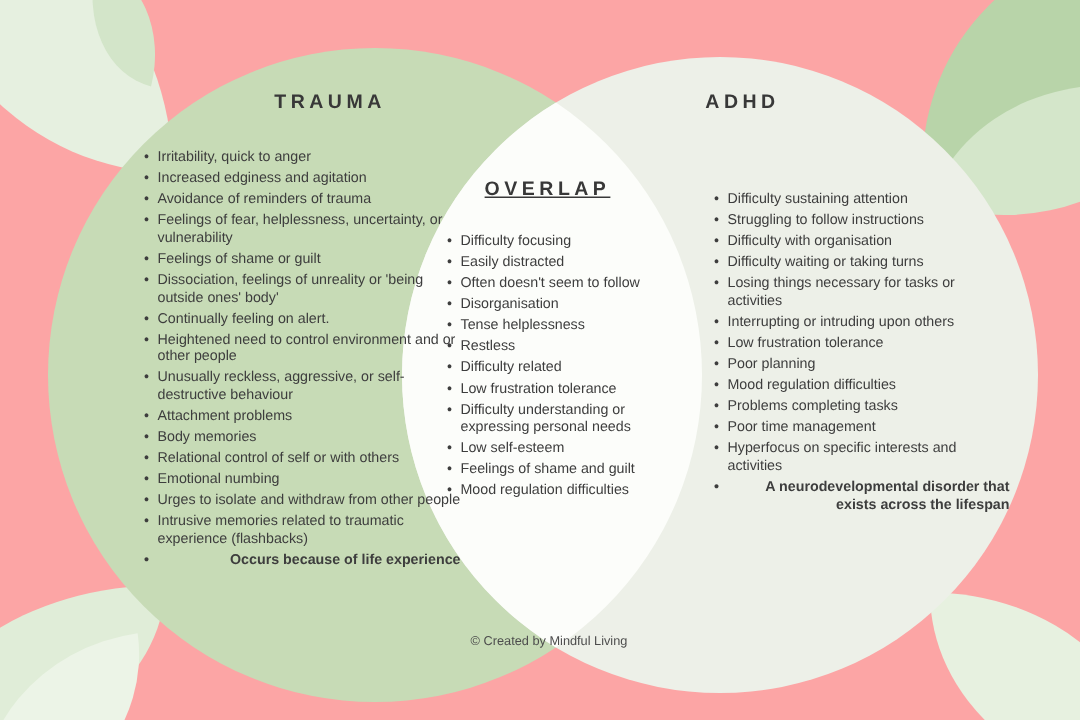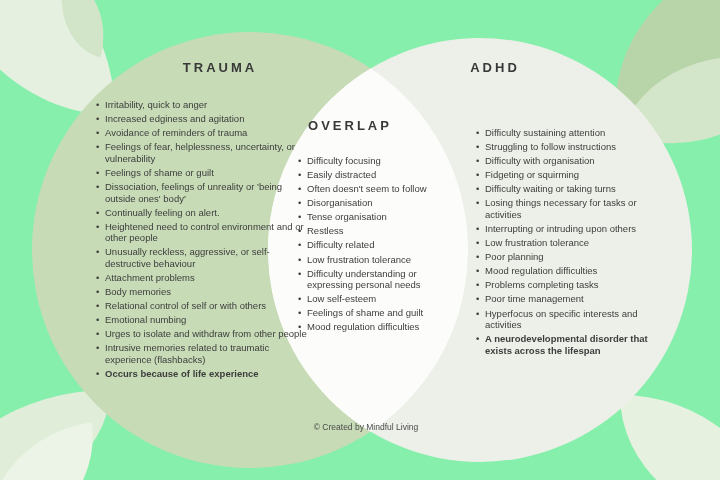--- a/index.html
+++ b/index.html
@@ -1,18 +1,18 @@
 <!DOCTYPE html>
 <html style="--text: #3d3d3d;"><head>
 <meta charset="utf-8">
 <style>
   html,body { margin:0; padding:0; background:#ffffff; }
   .canvas {
     position:relative; width:720px; height:480px; overflow:hidden;
-    background:#86efac;
+    background:#fca5a5;
     font-family:"Liberation Sans", sans-serif;
     color:var(--text, #3d3d3d);
   }
   
   .leaf { position:absolute; z-index:0; }
   .leaf-tl  { left:-60px; top:-70px;  width:175px; height:185px; background:#e6f0e0; border-radius:0 100% 0 100%; }
   .leaf-tl2 { left:55px;  top:-18px;  width:55px;  height:70px;  background:#d3e5c9; border-radius:0 100% 0 100%; transform:rotate(14deg); }
   .leaf-tr1 { right:-45px; top:-40px; width:150px; height:150px; background:#b8d4a9; border-radius:100% 0 100% 0; }
   .leaf-tr2 { right:-55px; top:40px;  width:140px; height:120px; background:#d4e6ca; border-radius:100% 0 100% 0; transform:rotate(18deg); }
   .leaf-bl1 { left:-60px; bottom:-30px; width:170px; height:120px; background:#e0edd8; border-radius:100% 0 100% 0; }
@@ -21,29 +21,29 @@
 
   .venn { position:absolute; left:0; top:0; z-index:1; }
 
   .title {
     position:absolute; z-index:2; margin:0;
     font-size:13px; font-weight:600; letter-spacing:3px;
     text-align:center; color:#383838;
   }
   .title-trauma  { left:120px; top:60px;  width:200px; }
   .title-adhd    { left:395px; top:60px;  width:200px; }
-  .title-overlap { left:250px; top:118px; width:200px; }
+  .title-overlap { left:265px; top:118px; width:200px;text-decoration:underline; }
 
   .list {
     position:absolute; z-index:2; margin:5px; padding:0; list-style:none;
     font-size:9.5px; line-height:1.22; color:#3d3d3d;
   }
   .list li { position:relative; padding-left:10px; margin-bottom:2.5px; }
   .list li::before { content:"\2022"; position:absolute; left:1px; top:0; }
-  .list li.bold { font-weight:700; }
+  .list li.bold { font-weight:700;text-align:right; }
   .list-trauma  { left:90px;  top:94px;  width:212px; }
   .list-overlap { left:292px; top:150px; width:142px; }
   .list-adhd    { left:470px; top:122px; width:198px; }
 
   .credit {
     position:absolute; z-index:2; left:266px; top:422px; width:200px;
     text-align:center; font-size:8.5px; color:#4c4c4c;
   }
 </style>
 </head>
@@ -92,34 +92,33 @@
       <li>Emotional numbing</li>
       <li>Urges to isolate and withdraw from other people</li>
       <li>Intrusive memories related to traumatic experience (flashbacks)</li>
       <li class="bold">Occurs because of life experience</li>
     </ul>
   <ul class="list list-overlap">
       <li>Difficulty focusing</li>
       <li>Easily distracted</li>
       <li>Often doesn't seem to follow</li>
       <li>Disorganisation</li>
-      <li>Tense organisation</li>
+      <li>Tense helplessness</li>
       <li>Restless</li>
       <li>Difficulty related</li>
       <li>Low frustration tolerance</li>
       <li>Difficulty understanding or expressing personal needs</li>
       <li>Low self-esteem</li>
       <li>Feelings of shame and guilt</li>
       <li>Mood regulation difficulties</li>
     </ul>
   <ul class="list list-adhd">
       <li>Difficulty sustaining attention</li>
       <li>Struggling to follow instructions</li>
       <li>Difficulty with organisation</li>
-      <li>Fidgeting or squirming</li>
       <li>Difficulty waiting or taking turns</li>
       <li>Losing things necessary for tasks or activities</li>
       <li>Interrupting or intruding upon others</li>
       <li>Low frustration tolerance</li>
       <li>Poor planning</li>
       <li>Mood regulation difficulties</li>
       <li>Problems completing tasks</li>
       <li>Poor time management</li>
       <li>Hyperfocus on specific interests and activities</li>
       <li class="bold">A neurodevelopmental disorder that exists across the lifespan</li>

